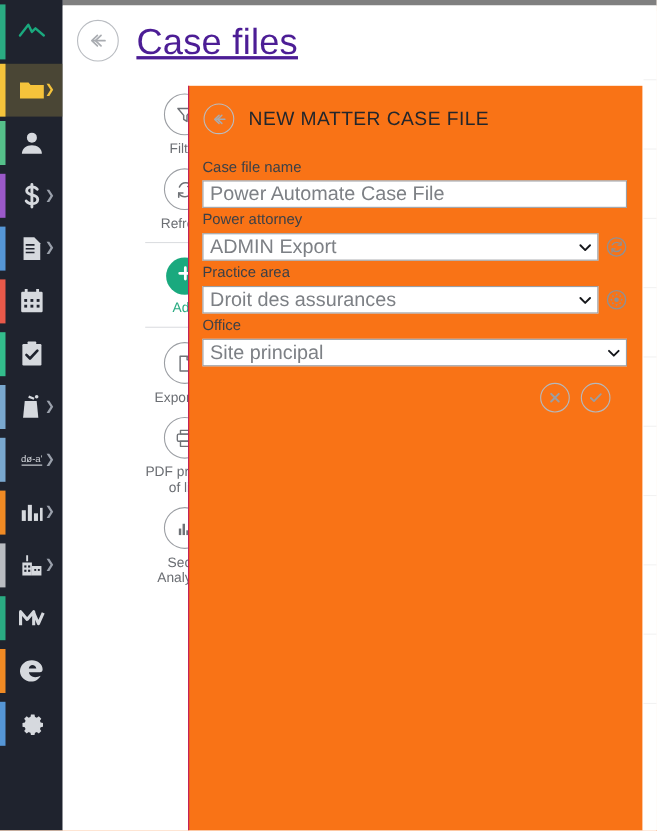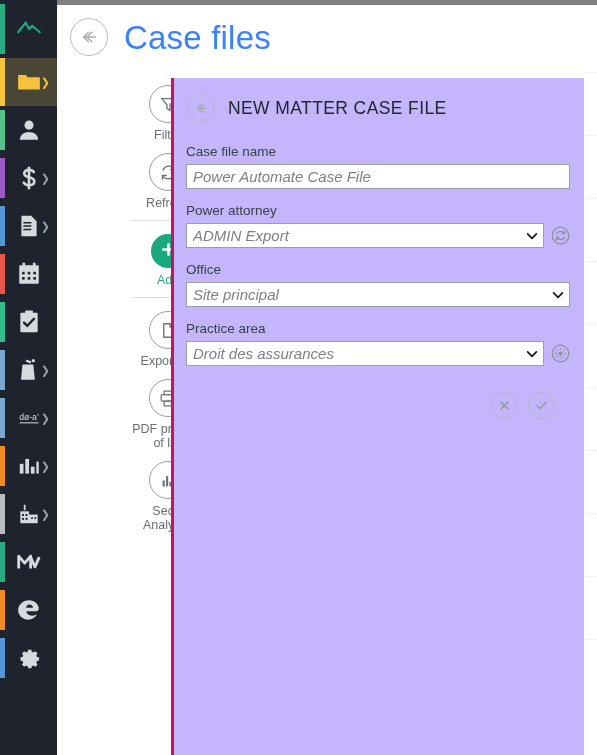--- a/index.html
+++ b/index.html
@@ -26,45 +26,45 @@
   .rail-chev{position:absolute;right:7px;top:50%;transform:translateY(-50%);font-size:11px;color:#9aa0ab;line-height:1;}
   .rail-item.selected .rail-chev{color:#f5c33b;}
 
   
   .main{position:absolute;left:57px;top:5px;right:0;bottom:0;background:#ffffff;}
 
   .page-head{position:absolute;left:13px;top:13px;display:flex;align-items:center;gap:16px;}
   .circ-btn{border:1.6px solid #b9bcc1;border-radius:50%;display:flex;align-items:center;justify-content:center;background:transparent;cursor:pointer;box-sizing:border-box;}
   .circ-btn svg{display:block;}
   .back-lg{width:38px;height:38px;}
-  .page-title{font-size:33px;color:#3b82f6;font-weight:400;letter-spacing:.2px;line-height:1;white-space:nowrap;}
+  .page-title{font-size:33px;color:#4c1d95;font-weight:400;letter-spacing:.2px;line-height:1;white-space:nowrap;text-decoration:underline;}
 
   
   .actions{position:absolute;left:63px;top:73px;width:96px;display:flex;flex-direction:column;align-items:center;}
   .action{width:96px;display:flex;flex-direction:column;align-items:center;cursor:pointer;padding:7px 0 4px;}
   .action .ring{width:38px;height:38px;border:1.5px solid #9b9ea3;border-radius:50%;display:flex;align-items:center;justify-content:center;position:relative;box-sizing:border-box;color:#6f7277;}
   .action .ring svg{display:block;}
   .action .lbl{margin-top:5px;font-size:12.5px;color:#6b6e73;text-align:center;line-height:14px;}
   .action.accent .lbl{color:#2aab82;}
   .action .solid{width:34px;height:34px;border-radius:50%;background:#1aa97e;display:flex;align-items:center;justify-content:center;color:#fff;}
   .act-div{width:72px;height:1px;background:#dcdee1;margin:6px 0;}
   .star-badge{position:absolute;right:-5px;top:-5px;width:20px;height:20px;border-radius:50%;background:#fff;border:1.5px solid #2aab82;display:flex;align-items:center;justify-content:center;color:#1d2026;box-sizing:border-box;}
 
   
-  .form-panel{position:absolute;left:114px;top:73px;width:413px;bottom:0;background:#c4b5fd;border-left:3px solid #be185d;box-sizing:border-box;}
+  .form-panel{position:absolute;left:114px;top:73px;width:413px;bottom:0;background:#f97316;border-left:1px solid #be185d;box-sizing:border-box;}
   .form-head{display:flex;align-items:center;gap:13px;padding:16px 0 0 13px;}
   .back-sm{width:28px;height:28px;border-width:1.4px;}
   .form-title{font-size:17.5px;color:#23262c;letter-spacing:.4px;white-space:nowrap;}
 
   .fields{padding:22px 14px 0 12px;}
-  .field{margin-bottom:14px;}
+  .field{margin-bottom:3px;}
   .flabel{font-size:13.5px;color:#3c4047;margin-bottom:4px;line-height:16px;}
   .frow{display:flex;align-items:center;gap:7px;}
   .ctl{flex:1;height:25px;background:#ffffff;border:1px solid #9b9ea3;box-sizing:border-box;display:flex;align-items:center;padding:0 4px 0 6px;position:relative;}
-  .ctl .val{flex:1;font-size:15px;color:#7d8085;white-space:nowrap;overflow:hidden;font-style:italic;}
+  .ctl .val{flex:1;font-size:18px;color:#7d8085;white-space:nowrap;overflow:hidden;}
   .chev{width:14px;height:14px;flex:none;color:#15171b;}
   .chev svg{display:block;}
   .side-ico{width:19px;height:19px;flex:none;color:#8e9196;}
   .side-ico svg{display:block;}
   .star-green{width:15px;height:15px;border-radius:50%;background:#1aa97e;display:flex;align-items:center;justify-content:center;margin-right:5px;flex:none;color:#fff;}
 
   
   .toggle{width:58px;height:23px;background:#3ccb77;border:3px solid #d6d8dc;box-sizing:border-box;position:relative;cursor:pointer;}
   .toggle .thumb{position:absolute;right:-3px;top:-3px;width:17px;height:23px;background:#000000;}
 
@@ -398,34 +398,20 @@
               </span>
             </div>
             <span class="side-ico">
               <svg viewBox="0 0 24 24" fill="none" stroke="currentColor" stroke-width="1.5">
                   <circle cx="12" cy="12" r="10.5"></circle>
                   <path d="M17.2 9.6a6 6 0 00-10.2 0" stroke-linecap="round"></path>
                   <path d="M6.8 14.4a6 6 0 0010.2 0" stroke-linecap="round"></path>
                   <path d="M17.2 6.2v3.6h-3.6M6.8 17.8v-3.6h3.6" stroke-linecap="round" stroke-linejoin="round"></path>
                 </svg>
             </span>
-          </div>
-        </div>
-
-        <div class="field">
-          <div class="flabel">Office</div>
-          <div class="frow">
-            <div class="ctl">
-              <span class="val">Site principal</span>
-              <span class="chev">
-                <svg viewBox="0 0 24 24" fill="none" stroke="currentColor" stroke-width="3" stroke-linecap="round" stroke-linejoin="round">
-                    <path d="M4.5 8.5L12 16l7.5-7.5"></path>
-                  </svg>
-              </span>
-            </div>
           </div>
         </div>
 
         <div class="field">
           <div class="flabel">Practice area</div>
           <div class="frow">
             <div class="ctl">
               <span class="val">Droit des assurances</span>
               <span class="chev">
                 <svg viewBox="0 0 24 24" fill="none" stroke="currentColor" stroke-width="3" stroke-linecap="round" stroke-linejoin="round">
@@ -438,20 +424,34 @@
                   <circle cx="12" cy="12" r="10.5"></circle>
                   <g fill="currentColor" stroke="none">
                     <circle cx="12" cy="12" r="2.6"></circle>
                     <path d="M12 4.6l1.5 2.2h-3zM12 19.4l-1.5-2.2h3zM4.6 12l2.2-1.5v3zM19.4 12l-2.2 1.5v-3zM6.8 6.8l2.6.6-1.9 1.9zM17.2 17.2l-2.6-.6 1.9-1.9zM17.2 6.8l-.6 2.6-1.9-1.9zM6.8 17.2l.6-2.6 1.9 1.9z"></path>
                   </g>
                 </svg>
             </span>
           </div>
         </div>
 
+        <div class="field">
+          <div class="flabel">Office</div>
+          <div class="frow">
+            <div class="ctl">
+              <span class="val">Site principal</span>
+              <span class="chev">
+                <svg viewBox="0 0 24 24" fill="none" stroke="currentColor" stroke-width="3" stroke-linecap="round" stroke-linejoin="round">
+                    <path d="M4.5 8.5L12 16l7.5-7.5"></path>
+                  </svg>
+              </span>
+            </div>
+          </div>
+        </div>
+
 
         <div class="field">
         </div>
 
         <div class="form-foot">
           <div class="foot-btn">
             <span>
               <svg width="15" height="15" viewBox="0 0 24 24" fill="none" stroke="currentColor" stroke-width="3" stroke-linecap="round">
                   <path d="M6.5 6.5l11 11M17.5 6.5l-11 11"></path>
                 </svg>

